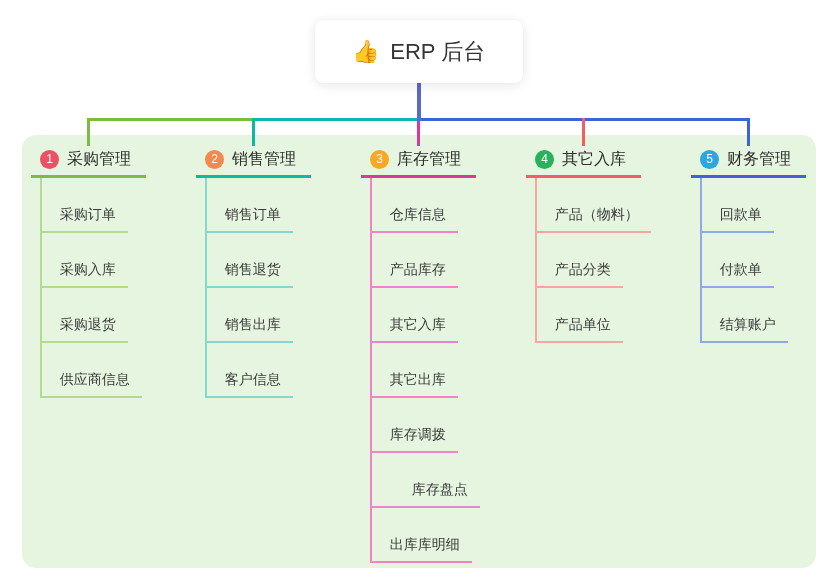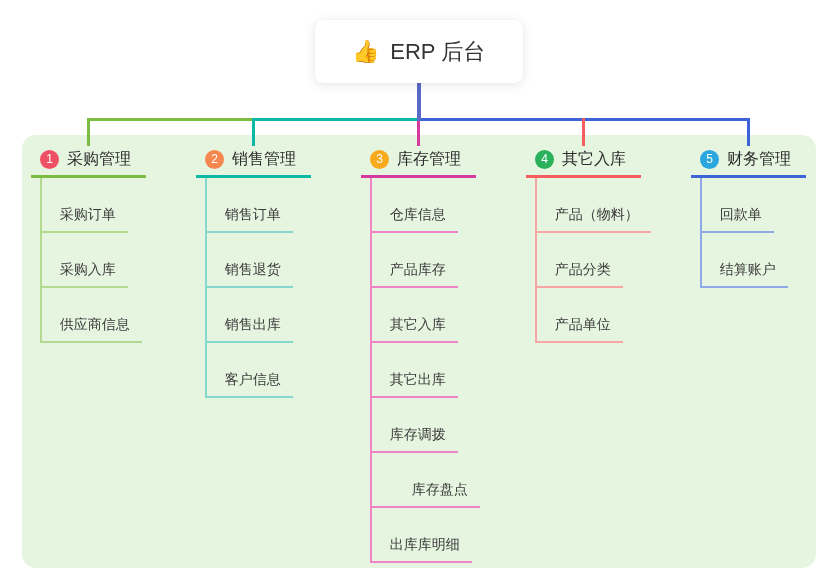--- a/index.html
+++ b/index.html
@@ -63,20 +63,23 @@
         <div class="branch-header" style="border-bottom-color: rgb(124, 188, 66);">
           <span class="badge" style="background: rgb(238, 80, 102);">1</span>
           <span class="branch-label">采购管理</span>
         </div>
         <div class="children" style="border-left-color: rgb(179, 218, 144);">
           <div class="child-row">
             <span class="child-label" style="border-bottom-color: rgb(179, 218, 144);">采购订单</span>
           </div>
           <div class="child-row">
             <span class="child-label" style="border-bottom-color: rgb(179, 218, 144);">采购入库</span>
+          </div>
+          <div class="child-row">
+            <span class="child-label" style="border-bottom-color: rgb(179, 218, 144);">采购退货</span>
           </div>
           <div class="child-row">
             <span class="child-label" style="border-bottom-color: rgb(179, 218, 144);">供应商信息</span>
           </div>
         </div>
       </div>
       <div class="column" style="left: 196px;">
         <div class="branch-header" style="border-bottom-color: rgb(14, 184, 167);">
           <span class="badge" style="background: rgb(246, 135, 78);">2</span>
           <span class="branch-label">销售管理</span>
@@ -145,18 +148,21 @@
       <div class="column" style="left: 691px;">
         <div class="branch-header" style="border-bottom-color: rgb(62, 99, 216);">
           <span class="badge" style="background: rgb(42, 167, 222);">5</span>
           <span class="branch-label">财务管理</span>
         </div>
         <div class="children" style="border-left-color: rgb(145, 168, 232);">
           <div class="child-row">
             <span class="child-label" style="border-bottom-color: rgb(145, 168, 232);">回款单</span>
           </div>
           <div class="child-row">
+            <span class="child-label" style="border-bottom-color: rgb(145, 168, 232);">付款单</span>
+          </div>
+          <div class="child-row">
             <span class="child-label" style="border-bottom-color: rgb(145, 168, 232);">结算账户</span>
           </div>
         </div>
       </div>
     </div>
 </div>
 
 </body></html>

